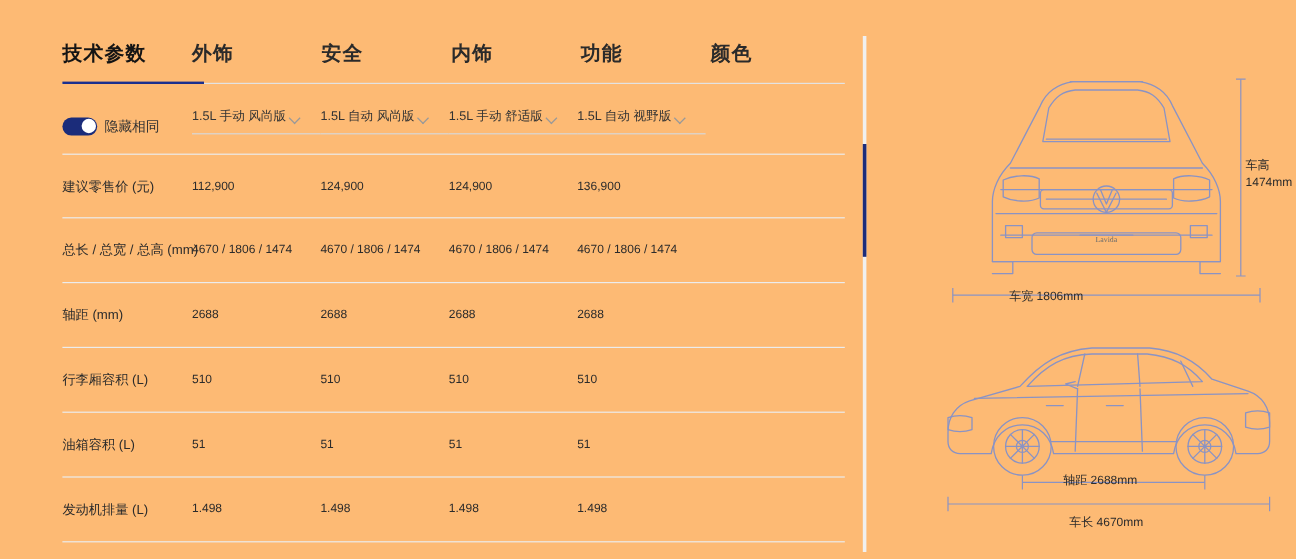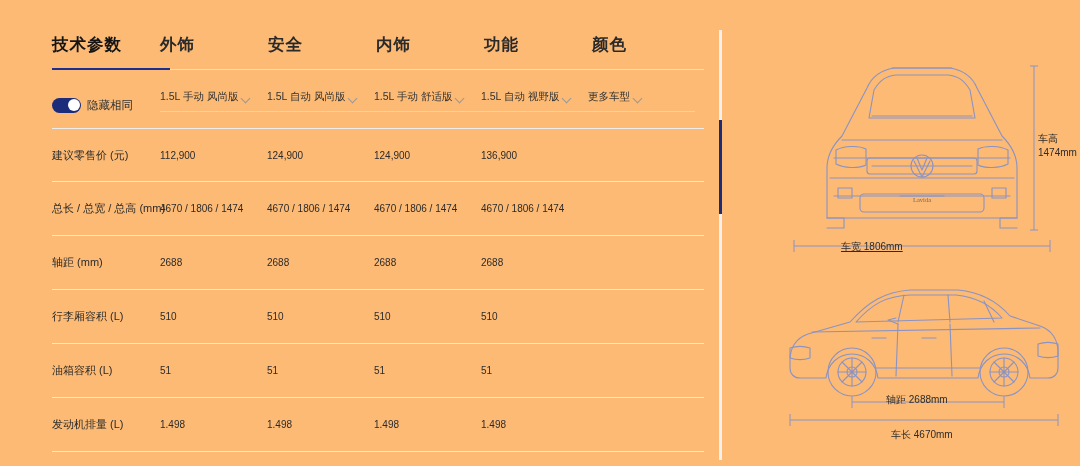--- a/index.html
+++ b/index.html
@@ -239,24 +239,20 @@
         <span class="caret"></span>
       </div>
       <div class="select">
         <span class="select-text">1.5L 手动 舒适版</span>
         <span class="caret"></span>
       </div>
       <div class="select">
         <span class="select-text">1.5L 自动 视野版</span>
         <span class="caret"></span>
       </div>
-      <div class="select">
-        <span class="select-text">更多车型</span>
-        <span class="caret"></span>
-      </div>
     </div>
 
     <div class="spec-table">
 
       <div class="spec-row">
         <div class="spec-label">建议零售价 (元)</div>
         <div class="spec-val">112,900</div>
         <div class="spec-val">124,900</div>
         <div class="spec-val">124,900</div>
         <div class="spec-val">136,900</div>
@@ -365,21 +361,21 @@
         <path d="M22,222 L22,234"></path>
         <path d="M278,222 L278,234"></path>
       </g>
     </svg>
 
     <div class="dim-caption" style="left:278px; top:132px; line-height:14px;">
       <span>车高</span><br>
       <span>1474mm</span>
     </div>
 
-    <div class="dim-caption" style="left:81px; top:240px;text-decoration:underline;">车宽 1806mm</div>
+    <div class="dim-caption" style="left:81px; top:240px;">车宽 1806mm</div>
 
     <svg width="300" height="160" viewBox="0 0 300 160" style="position:absolute;left:12px;top:268px;">
       <g fill="none" stroke="#8a93c4" stroke-width="1.1" stroke-linejoin="round" stroke-linecap="round">
 
         <path d="M18,92 C18,80 24,70 36,66 L78,54 C96,34 112,24 138,22 L186,22 C208,24 224,32 238,48 L268,58 C280,62 286,72 286,84 L286,100 C286,106 282,110 276,110 L258,110 C256,96 246,86 232,86 C218,86 208,96 206,110 L106,110 C104,96 94,86 80,86 C66,86 56,96 54,110 L28,110 C22,110 18,106 18,100 Z"></path>
 
         <path d="M84,54 C100,36 114,28 138,27 L184,27 C204,29 218,36 230,50 Z"></path>
         <path d="M132,27 L126,54"></path>
         <path d="M176,27 L178,54"></path>
         <path d="M212,33 L222,54"></path>

